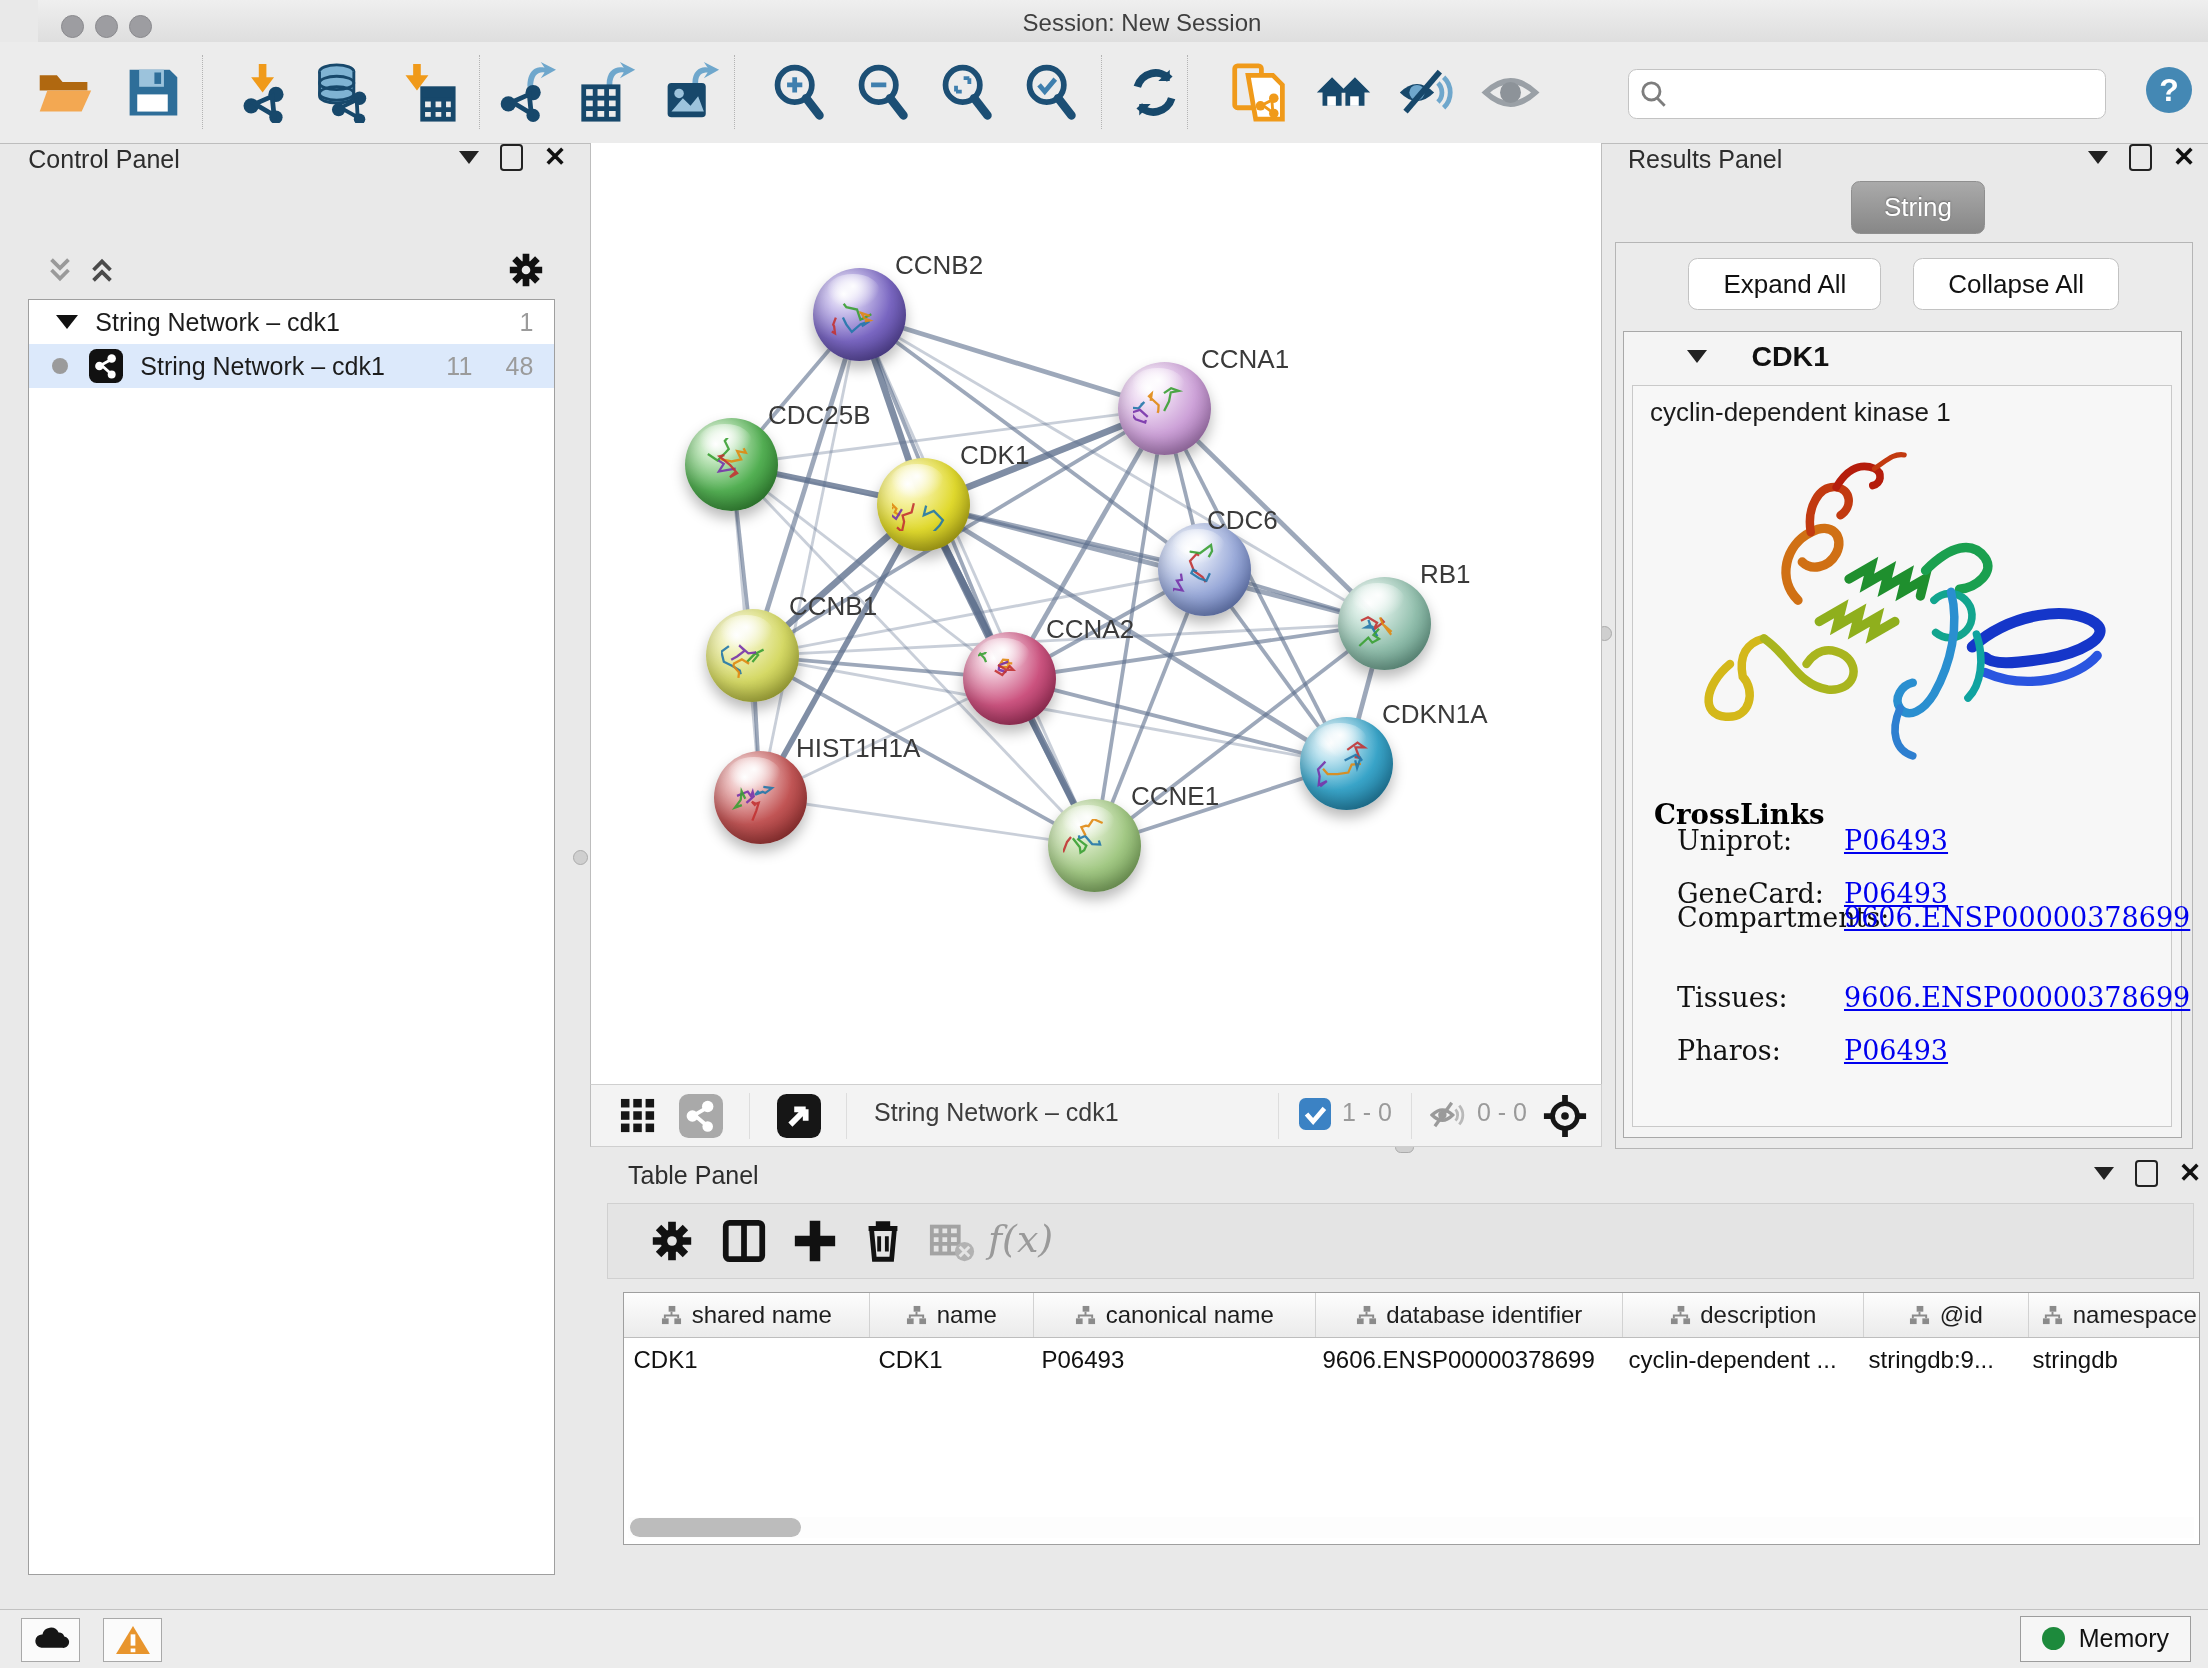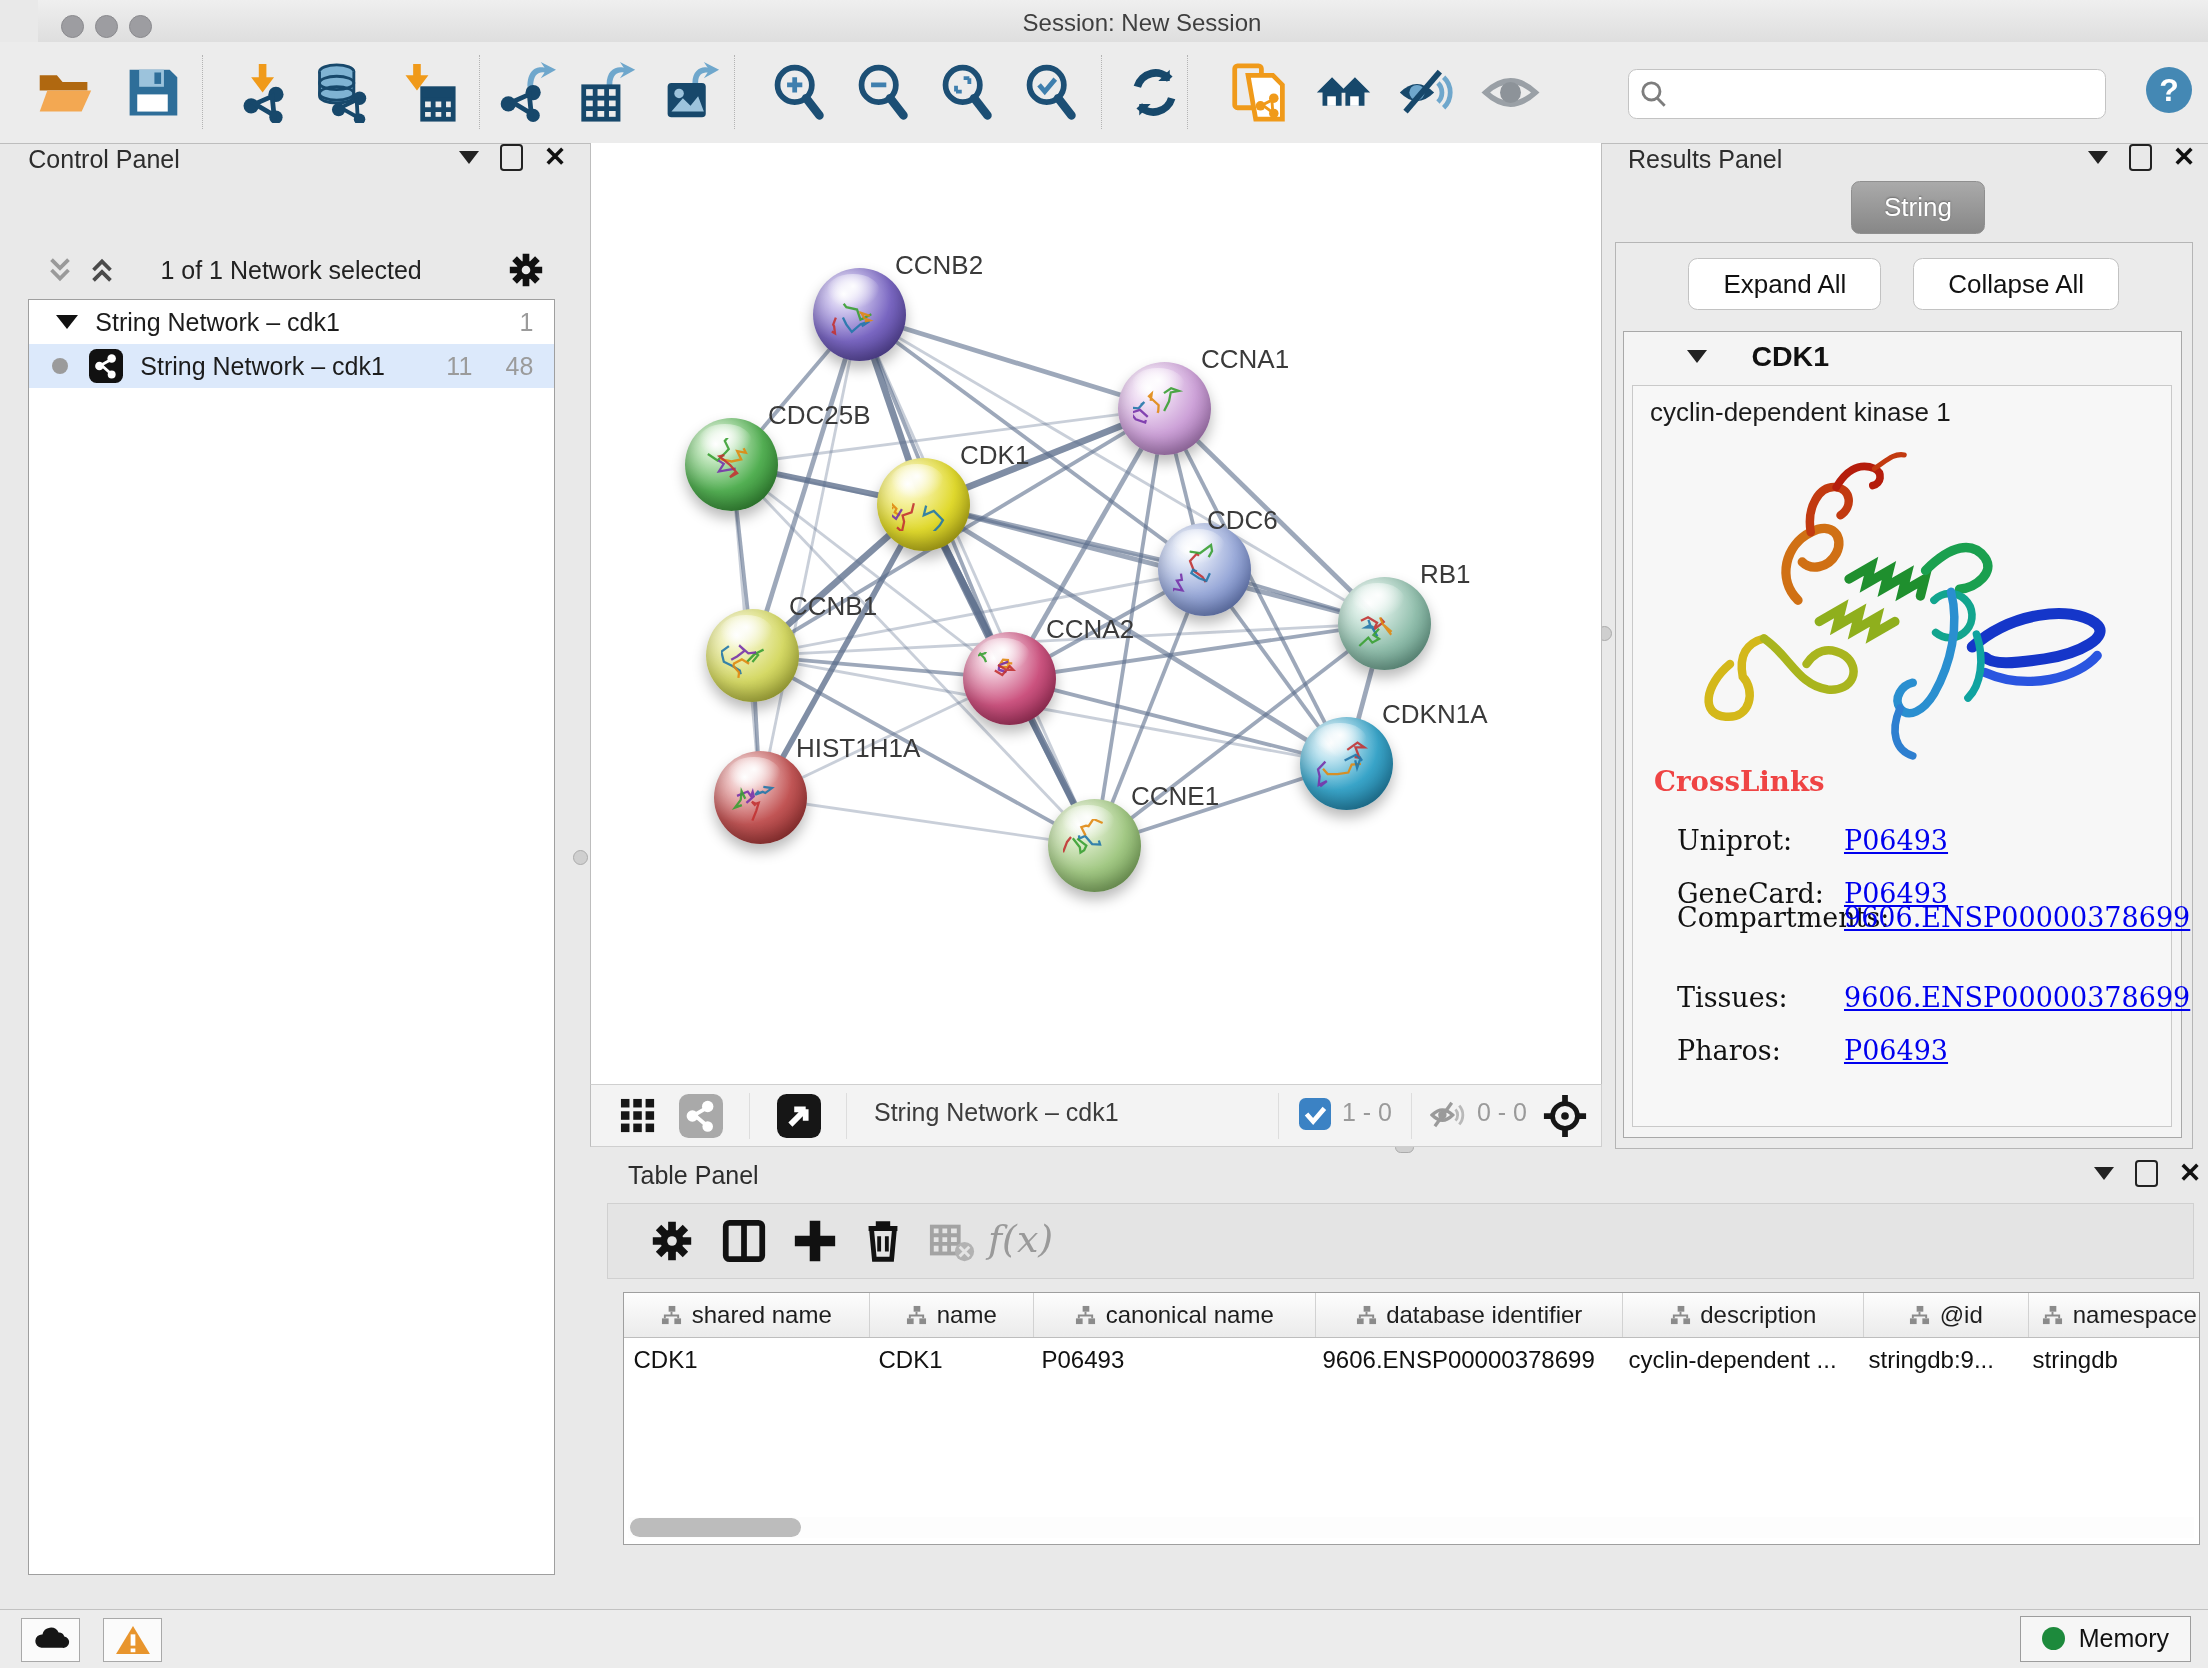--- a/index.html
+++ b/index.html
@@ -80,21 +80,21 @@
   .rbox{position:absolute;left:3.8px;top:99px;width:576px;height:905px;background:#ebebeb;border:1.9px solid #b5b5b5;}
   .rbtns{position:absolute;left:0;top:15px;width:100%;display:flex;justify-content:center;gap:32px;}
   .rbtn{background:#fff;border:1px solid #c2c2c2;border-radius:9.5px;font-size:26px;color:#111;
         padding:9.5px 34px;cursor:pointer;}
   .rinner{position:absolute;left:7.6px;top:88px;width:557px;height:805px;background:#f4f4f4;border:1.9px solid #a8a8a8;}
   .rhead{position:absolute;left:0;top:0;width:100%;height:49px;display:flex;align-items:center;gap:44px;
          padding-left:63px;box-sizing:border-box;}
   .rgene{font-size:28.5px;font-weight:bold;color:#111;}
   .rsub{position:absolute;left:7.6px;top:53px;width:538px;height:740px;background:#f7f7f7;border:1px solid #c9c9c9;}
   .rdesc{position:absolute;left:17px;top:11.4px;font-size:26px;color:#1a1a1a;}
-  .xl-title{position:absolute;left:21px;top:379px;font-family:"DejaVu Serif",serif;font-weight:bold;font-size:27.6px;color:#ef4444;}
+  .xl-title{position:absolute;left:21px;top:412px;font-family:"DejaVu Serif",serif;font-weight:bold;font-size:27.6px;color:#000000;}
   .xlrow{position:absolute;left:44px;width:476px;font-family:"DejaVu Serif",serif;font-size:27px;color:#111;}
   .xlrow a{position:absolute;left:167px;color:#0000ee;text-decoration:underline;white-space:nowrap;}
 
   
   .tpanel{position:absolute;left:590px;top:1157px;width:1619px;height:422px;}
   .tp-toolbar{position:absolute;left:17px;top:46px;width:1585px;height:74px;background:#e4e4e4;border:1px solid #d0d0d0;}
   .tpi{position:absolute;top:13.3px;width:48px;height:48px;}
   .tbox{position:absolute;left:33px;top:135px;width:1575px;height:251px;background:#fff;border:1.9px solid #9f9f9f;}
   .thead{display:flex;height:44px;background:linear-gradient(#fdfdfd,#ebebeb);border-bottom:1.9px solid #bdbdbd;}
   .th{position:relative;display:flex;align-items:center;justify-content:center;gap:9.5px;
@@ -281,21 +281,20 @@
       <div class="sqr"></div>
       <div class="xx">✕</div>
     </div>
     <div class="cp-sub">
       <svg class="chev" style="left:17px" width="32" height="32" viewBox="0 0 34 34">
         <path d="M8 6l9 9 9-9M8 17l9 9 9-9" fill="none" stroke="#9a9a9a" stroke-width="4"></path>
         </svg>
       <svg class="chev" style="left:59px" width="32" height="32" viewBox="0 0 34 34">
         <path d="M8 28l9-9 9 9M8 17l9-9 9 9" fill="none" stroke="#4a4a4a" stroke-width="4"></path>
         </svg>
-      <div class="cp-count">1 of 1 Network selected</div>
       <svg class="gear-black" width="40" height="40" viewBox="0 0 42 42">
         <g fill="#111">
             <circle cx="21" cy="21" r="10"></circle>
         <g stroke="#111" stroke-width="7">
               <path d="M21 4v8M21 30v8M4 21h8M30 21h8M9 9l6 6M27 27l6 6M33 9l-6 6M15 27l-6 6"></path>
             </g>
           </g>
         <circle cx="21" cy="21" r="4.5" fill="#e9e9e9"></circle>
       </svg>
     </div>

